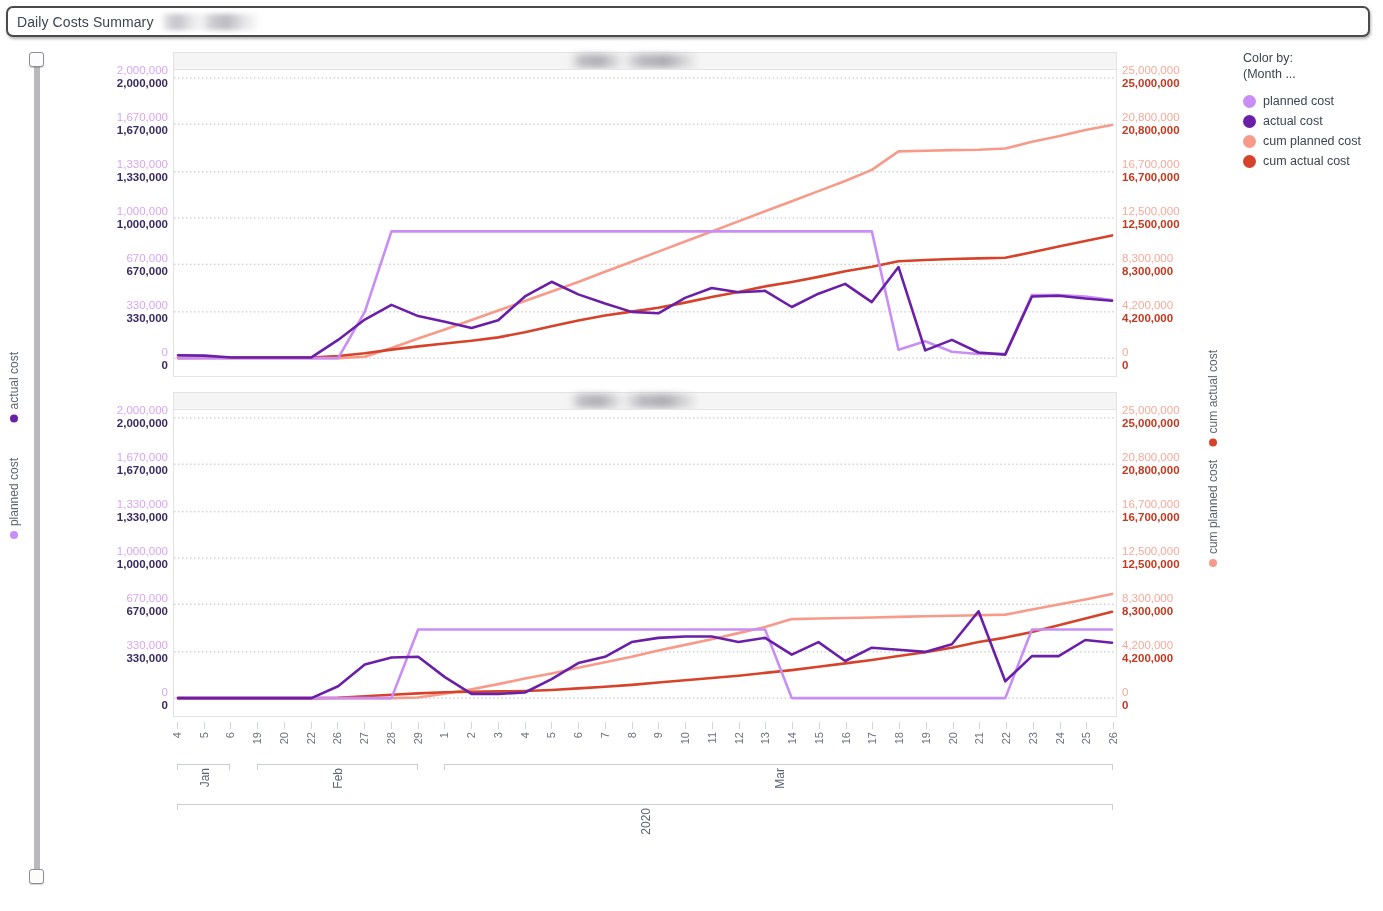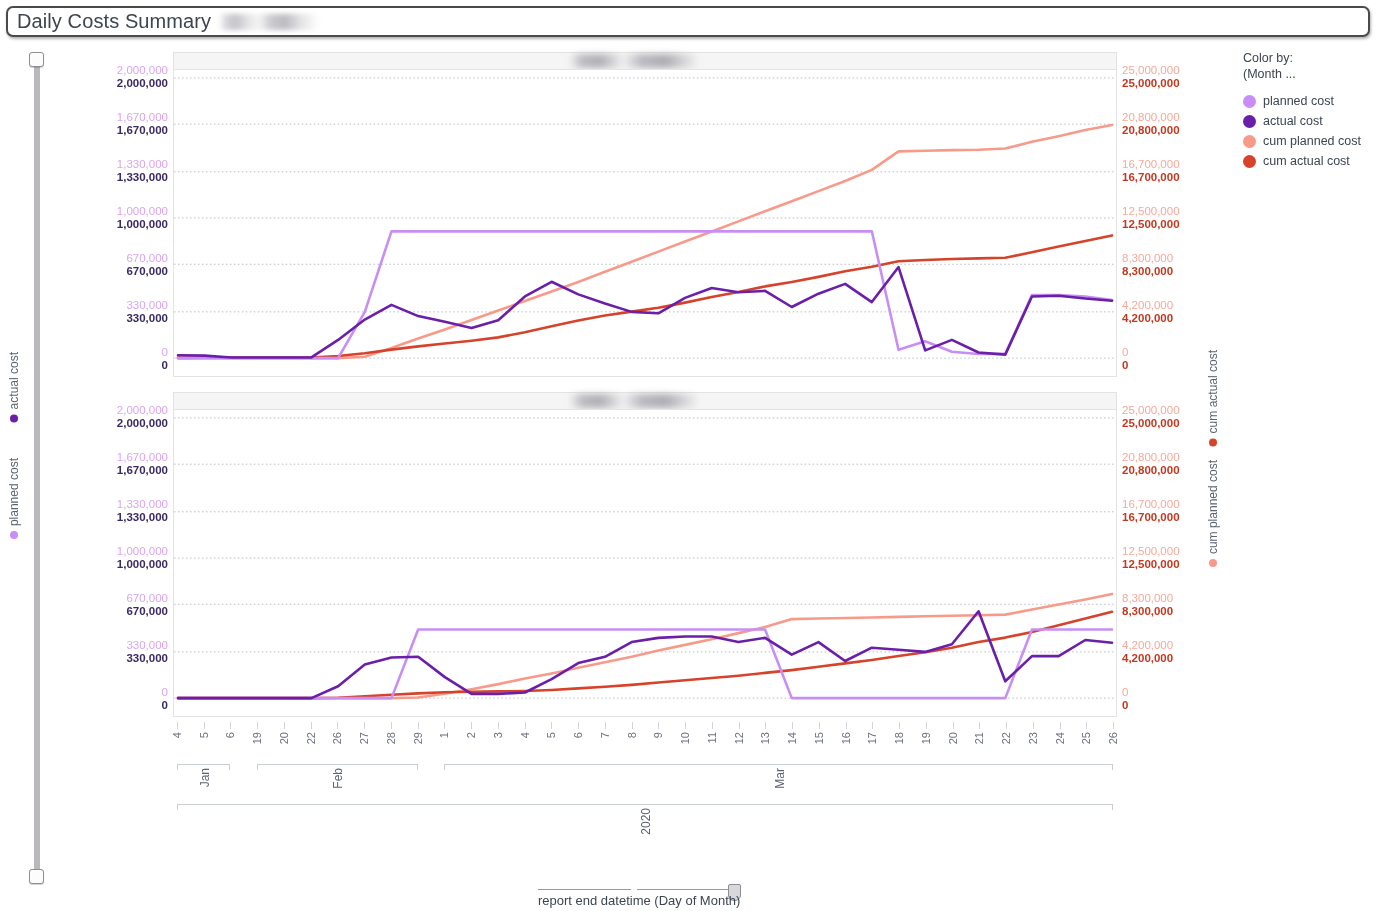--- a/index.html
+++ b/index.html
@@ -16,21 +16,21 @@
     position: absolute; left: 6px; top: 6px;
     width: 1364px; height: 31px;
     border: 2px solid #4a4a4a;
     border-radius: 7px;
     background: #ffffff;
     box-shadow: 1px 2px 3px rgba(0,0,0,0.30);
     box-sizing: border-box;
     display: flex; align-items: center;
   }
   .title-text {
-    font-size: 20px; color: #3c4550;
+    font-size: 14px; color: #3c4550;
     padding-left: 9px; letter-spacing: 0.1px;
     white-space: nowrap;
   }
   .title-redacted {
     margin-left: 8px;
     width: 100px; height: 16px;
     background: linear-gradient(90deg,
        rgba(255,255,255,0) 0%, rgba(190,190,195,0.55) 6%,
        rgba(175,175,182,0.75) 16%, rgba(205,205,210,0.5) 30%,
        rgba(225,225,228,0.35) 40%, rgba(180,180,188,0.7) 52%,
@@ -456,26 +456,20 @@
         <div class="cap r"></div>
       </div>
       <div class="group-label" style="left: 599.714px; top: 46px;">Mar</div>
       <div class="group-bracket" style="left: 4px; width: 936px; top: 82px;">
         <div class="cap l"></div>
         <div class="cap r"></div>
       </div>
       <div class="group-label" style="left: 466px; top: 86px;">2020</div>
     </div>
 
-  <div class="hslider">
-    <div class="seg a"></div>
-    <div class="seg b"></div>
-    <div class="knob"></div>
-    <div class="label">report end datetime (Day of Month)</div>
-  </div>
 
   <div class="legend">
     <div class="colorby">
       <div>Color by:</div>
       <div>(Month ...</div>
     </div>
     <div id="legend-items">
         <div class="legend-item">
           <span class="swatch" style="background: rgb(200, 142, 245);"></span>
           <span>planned cost</span>

